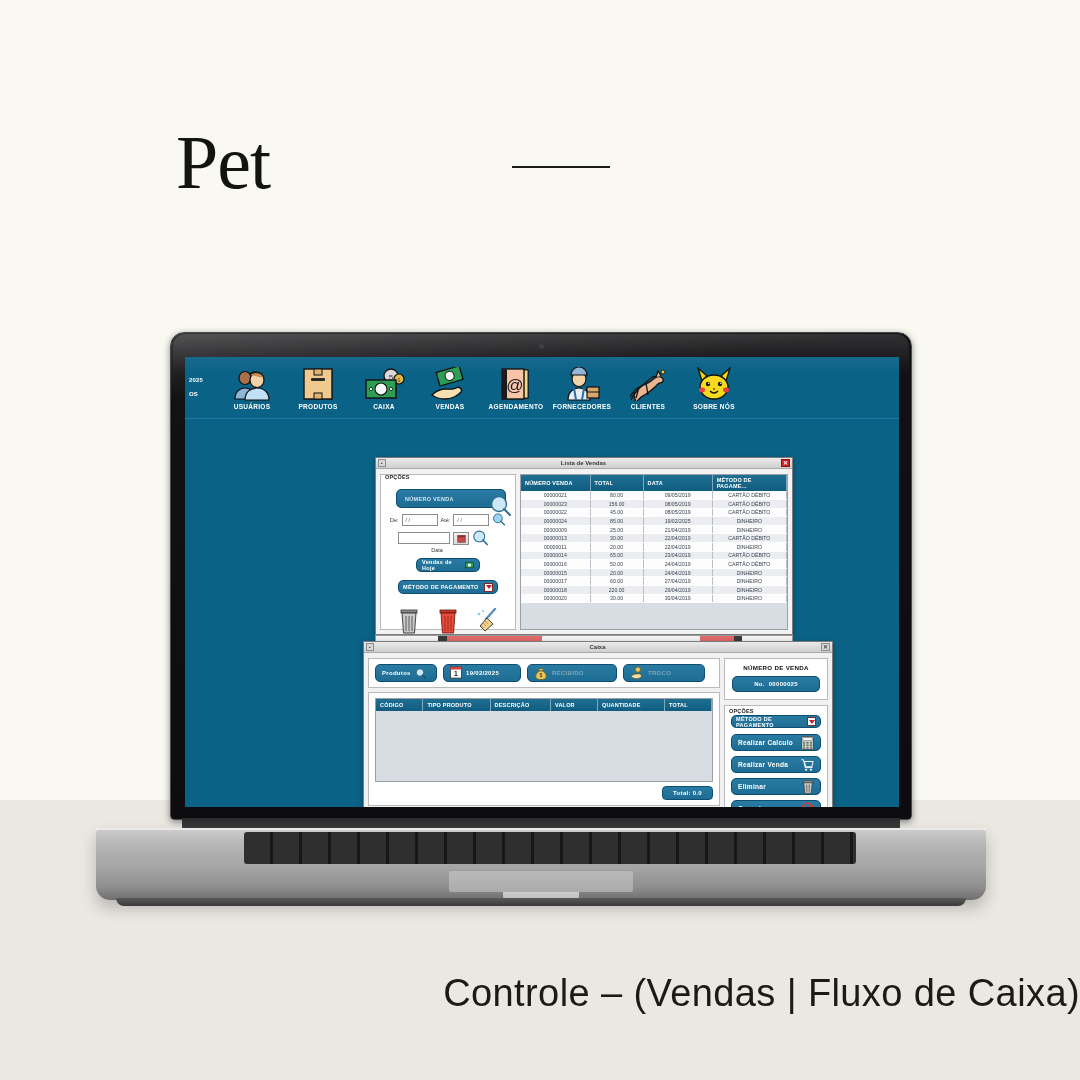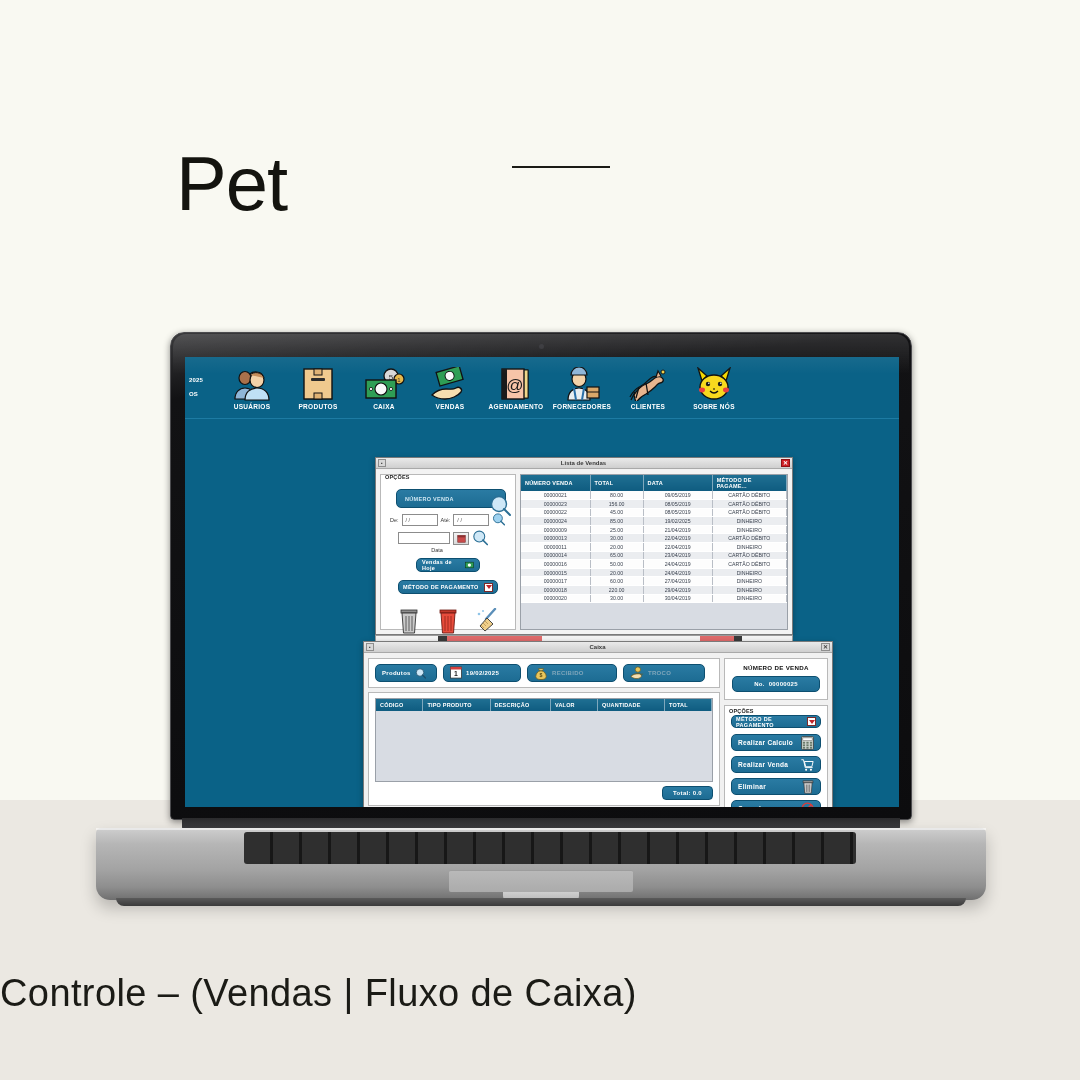--- a/index.html
+++ b/index.html
@@ -10,32 +10,32 @@
     position:relative;
     overflow:hidden;
   }
 
   
   #bg-top   { position:absolute; left:0; top:0;   width:1080px; height:800px; background:#f9f9f2; }
   #bg-bottom{ position:absolute; left:0; top:800px;width:1080px; height:280px; background:#ebe8e2; }
 
   
   #headline {
-    position:absolute; left:176px; top:146px; width:420px;
+    position:absolute; left:176px; top:125px; width:420px;
     font-size:76px; line-height:0.99; letter-spacing:-1px;
-    color:#14140f; font-weight:400;
+    color:#14140f; font-weight:400;font-family:Liberation Serif, serif;
   }
   #headline .line { display:block; }
   #headline-rule {
     position:absolute; left:512px; top:166px; width:98px; height:2px; background:#1b1b16;
   }
 
   
   #caption {
-    position:absolute; left:0; top:972px; width:1080px; text-align:left;
+    position:absolute; left:0; top:972px; width:1080px; text-align:right;
     font-size:38px; color:#1b1b16; letter-spacing:0.4px; font-weight:400;
   }
 
   
   #laptop { position:absolute; left:86px; top:332px; width:910px; height:592px; }
 
   
   #lid {
     position:absolute; left:84px; top:0; width:742px; height:488px;
     background:linear-gradient(175deg,#3a3a3c 0%, #242426 6%, #121214 12%, #0c0c0e 100%);

